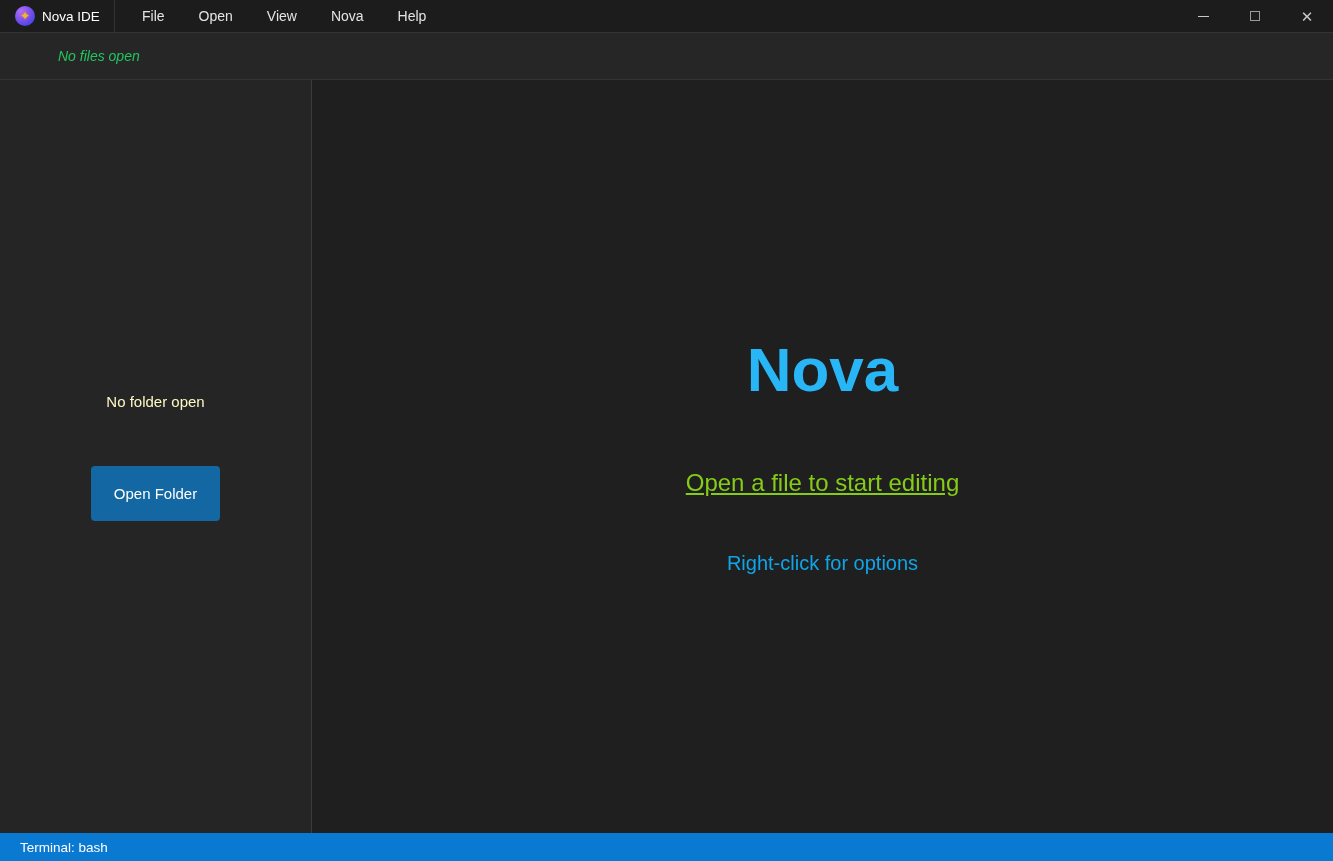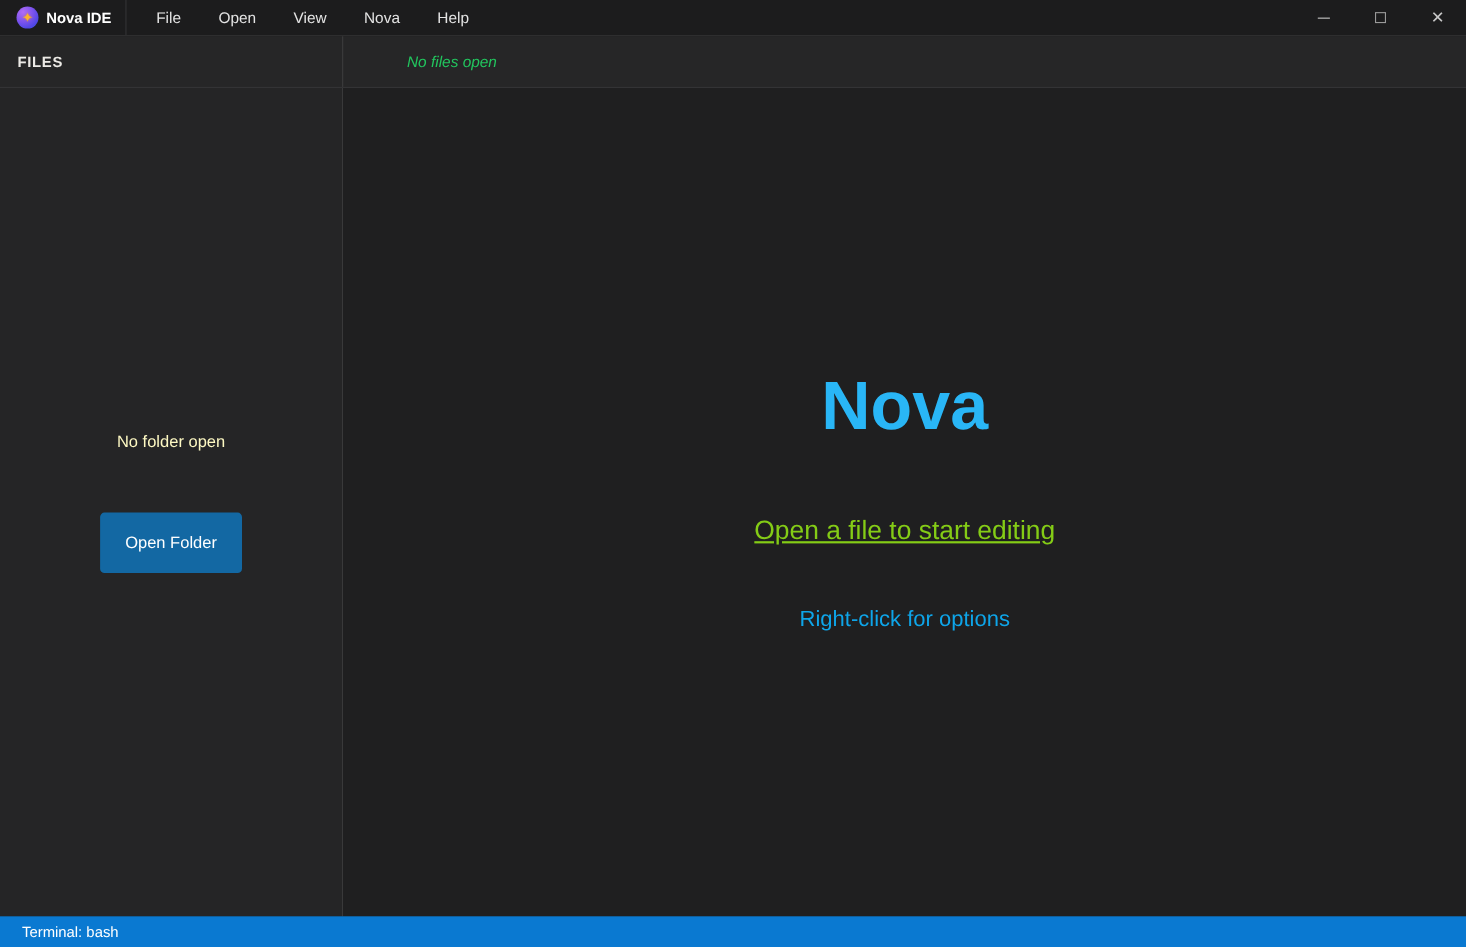--- a/index.html
+++ b/index.html
@@ -38,21 +38,21 @@
     display: flex;
     align-items: center;
     justify-content: center;
     font-size: 12px;
     line-height: 1;
     color: #fcb32c;
     text-shadow: 0 0 2px #f59e0b;
   }
   .app-name {
     font-size: 13.5px;
-    font-weight: bold;
+    font-weight: normal;
     color: #ffffff;
     white-space: nowrap;
   }
   .menus {
     display: flex;
     align-items: stretch;
     margin-left: 10px;
     text-align: right;
   }
   .menu-item {
@@ -220,23 +220,20 @@
     <button class="win-btn" aria-label="maximize">
       <span class="glyph-max"></span>
     </button>
     <button class="win-btn" aria-label="close">
       <span class="glyph-close">✕</span>
     </button>
   </div>
 </div>
 
 <div class="header-row">
-  <div class="files-header">
-    <span class="files-header-label">FILES</span>
-  </div>
   <div class="tabbar">
     <span class="tabbar-empty">No files open</span>
   </div>
 </div>
 
 <div class="body-row">
   <div class="sidebar">
     <div class="sidebar-empty-text">No folder open</div>
     <button class="open-folder-btn">Open Folder</button>
   </div>

